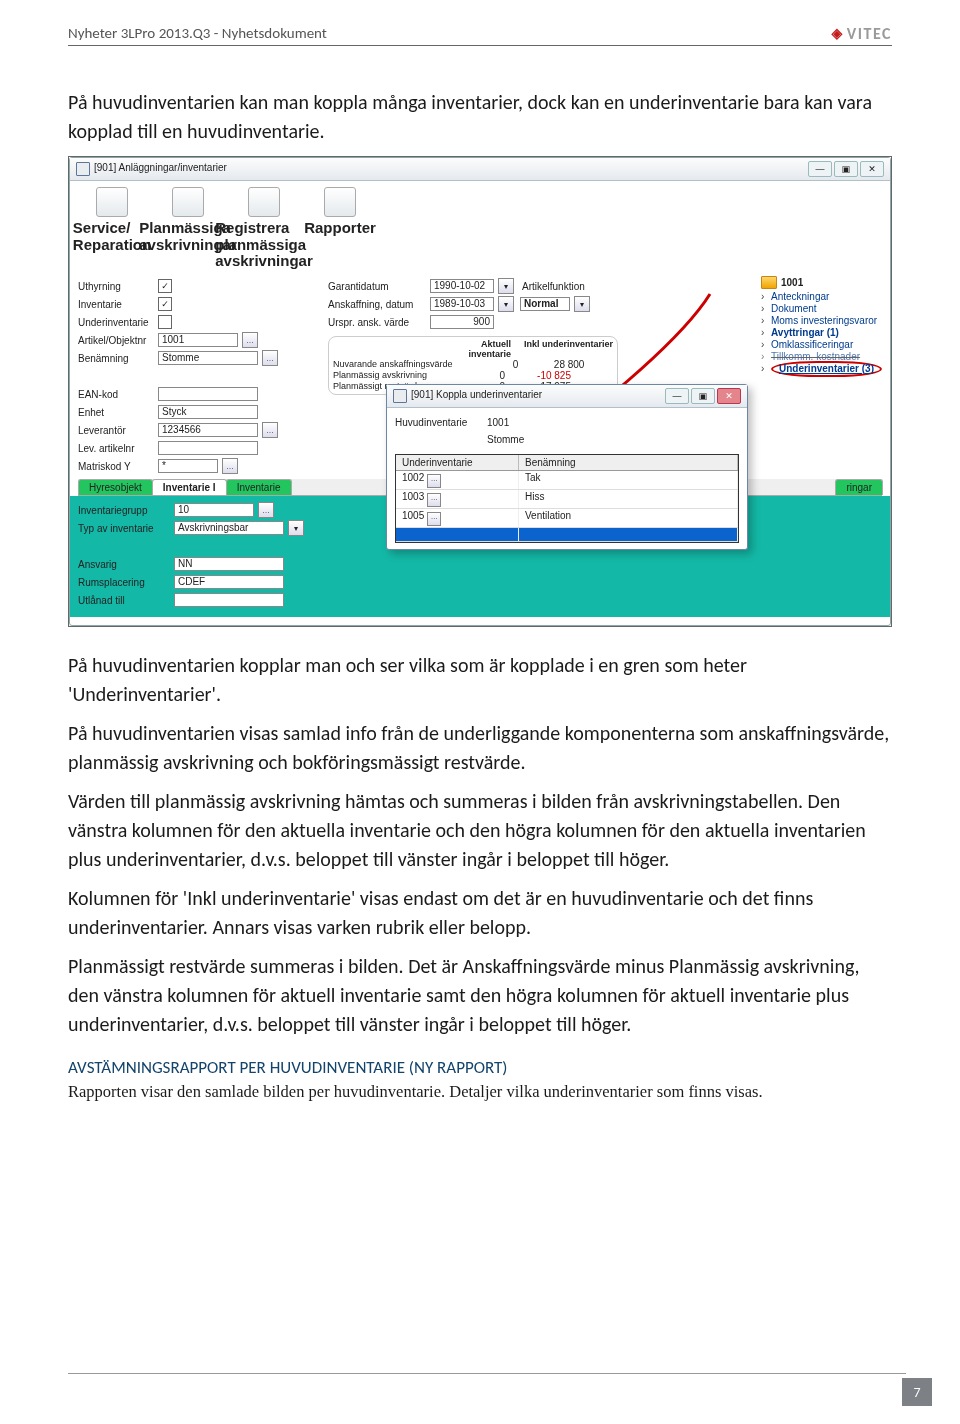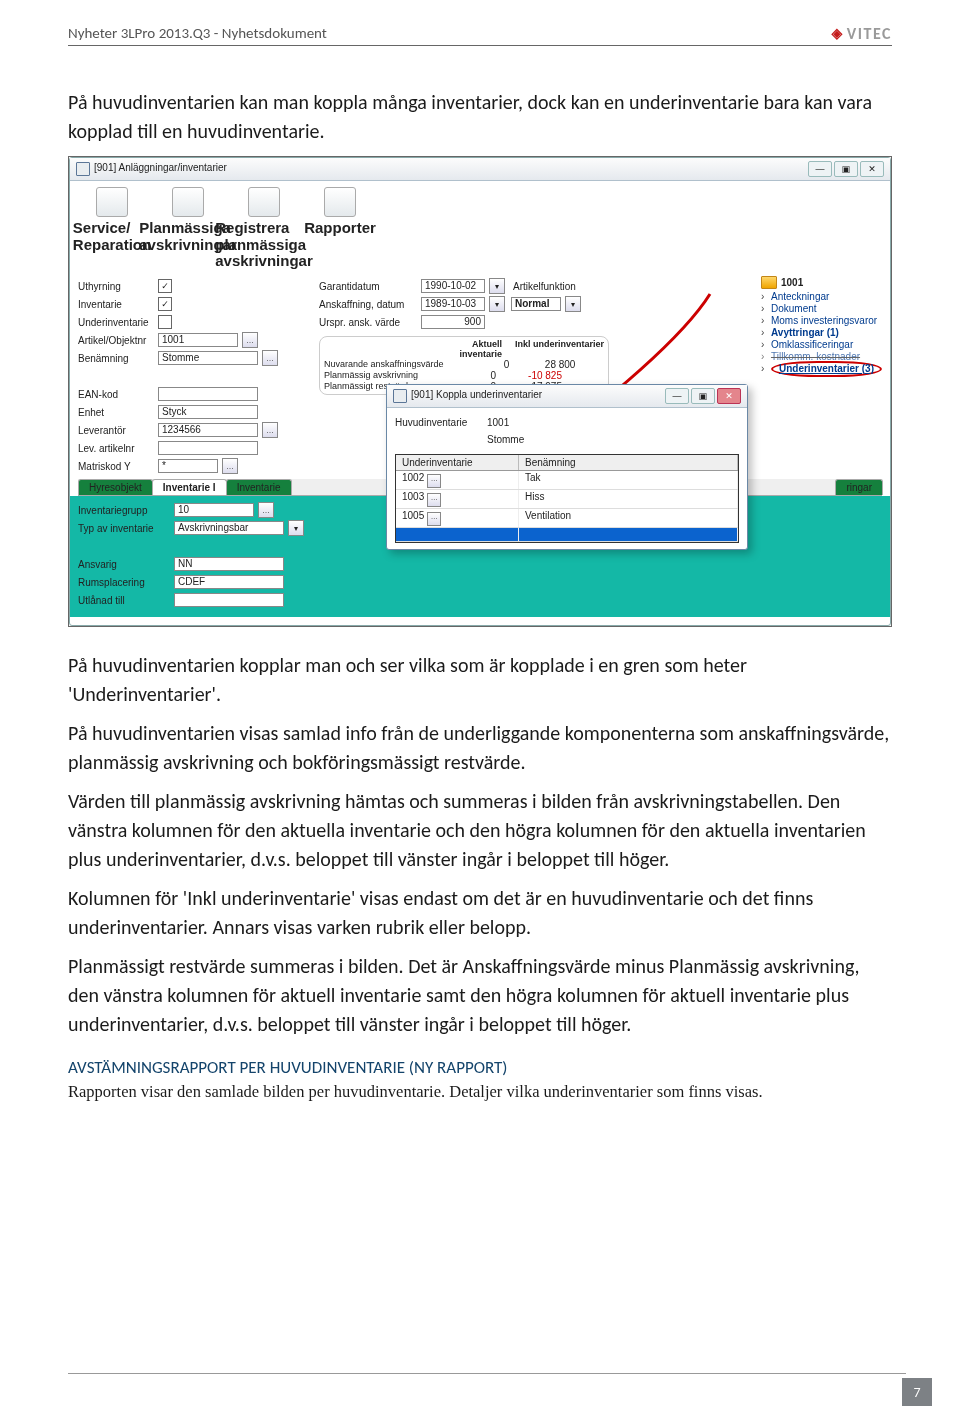--- a/index.html
+++ b/index.html
@@ -17,21 +17,21 @@
   .win-title .ico{width:12px;height:12px;background:#e9edf0;border:1px solid #5b7697;display:inline-block;border-radius:1px}
   .win-btns{display:flex;gap:2px}
   .win-btn{width:22px;height:14px;border:1px solid #9bb;background:#eef3f5;display:flex;align-items:center;justify-content:center;font-size:9px;border-radius:2px}
   .win-btn.close{background:#e4858c;border-color:#b35;color:#fff}
   
   .tbar{display:flex;gap:12px;padding:6px 10px 2px 10px;background:#fff}
   .tbar-btn{display:flex;flex-direction:column;align-items:center;width:64px;gap:3px}
   .tbar-ico{width:30px;height:28px;border:1px solid #aaa;background:linear-gradient(#fff,#e4e9ec);border-radius:3px;position:relative}
   .tbar-lbl{font-size:15px;text-align:left;font-weight:700;line-height:1.1}
   
-  .form-area{display:flex;padding:6px 0 0 8px;gap:1px;background:#fff;position:relative}
+  .form-area{display:flex;padding:6px 0 0 8px;gap:10px;background:#fff;position:relative}
   .col{display:flex;flex-direction:column;gap:1px}
   .frow{display:flex;align-items:center;gap:4px;min-height:17px}
   .frow label{font-size:10px;min-width:76px;text-align:left}
   .frow .inp{height:14px;border:1px solid #888;background:#fff;font-size:10px;padding:0 3px;box-sizing:border-box}
   .frow .cbx{width:12px;height:12px;border:1px solid #666;background:#fff;display:inline-flex;align-items:center;justify-content:center;font-size:9px}
   .dd{width:14px;height:14px;border:1px solid #888;background:linear-gradient(#fff,#dde);display:inline-flex;align-items:center;justify-content:center;font-size:8px}
   .mid-col .frow label{min-width:98px}
   
   .sum-hdr{font-size:9px;font-weight:700;text-align:right}
   .sum-row{display:flex;gap:6px;align-items:center}
@@ -45,21 +45,21 @@
   .rlink{padding:0 0 1px 10px;position:relative}
   .rlink::before{content:'›';position:absolute;left:0;color:#444}
   .rlink .t{color:#003b8e}
   .rlink.bold .t{font-weight:700}
   .rlink.under .t{text-decoration:underline}
   .ring{border:2px solid #c00;border-radius:50%/60%;padding:0 6px 1px 6px}
   
   .arrow-svg{position:absolute;pointer-events:none}
   
   .tabs{display:flex;border-bottom:1px solid #aaa;margin:4px 8px 0 8px;font-size:10px;background:#efefef}
-  .tab{padding:2px 10px;border:1px solid #aaa;border-bottom:none;border-radius:3px 3px 0 0;margin-right:-1px;background:#15803d}
+  .tab{padding:2px 10px;border:1px solid #aaa;border-bottom:none;border-radius:3px 3px 0 0;margin-right:-1px;background:#22c55e}
   .tab.active{background:#fff;font-weight:700}
   .tab-body{padding:6px 8px 8px 8px;background:#14b8a6}
   
   .subwin{position:absolute;left:316px;top:226px;width:360px;background:#fff;border:1px solid #6a88a6;border-radius:3px;box-shadow:4px 4px 8px rgba(0,0,0,.25)}
   .sub-body{padding:6px 8px}
   .sub-grid{border:1px solid #333;margin-top:6px}
   .sub-grid .gh{display:flex;background:#efefef;border-bottom:1px solid #999}
   .sub-grid .gh div{padding:2px 6px;font-size:10px;border-right:1px solid #bbb}
   .sub-grid .gr{display:flex;border-bottom:1px solid #ddd}
   .sub-grid .gr div{padding:1px 6px;font-size:10px;border-right:1px solid #eee}

